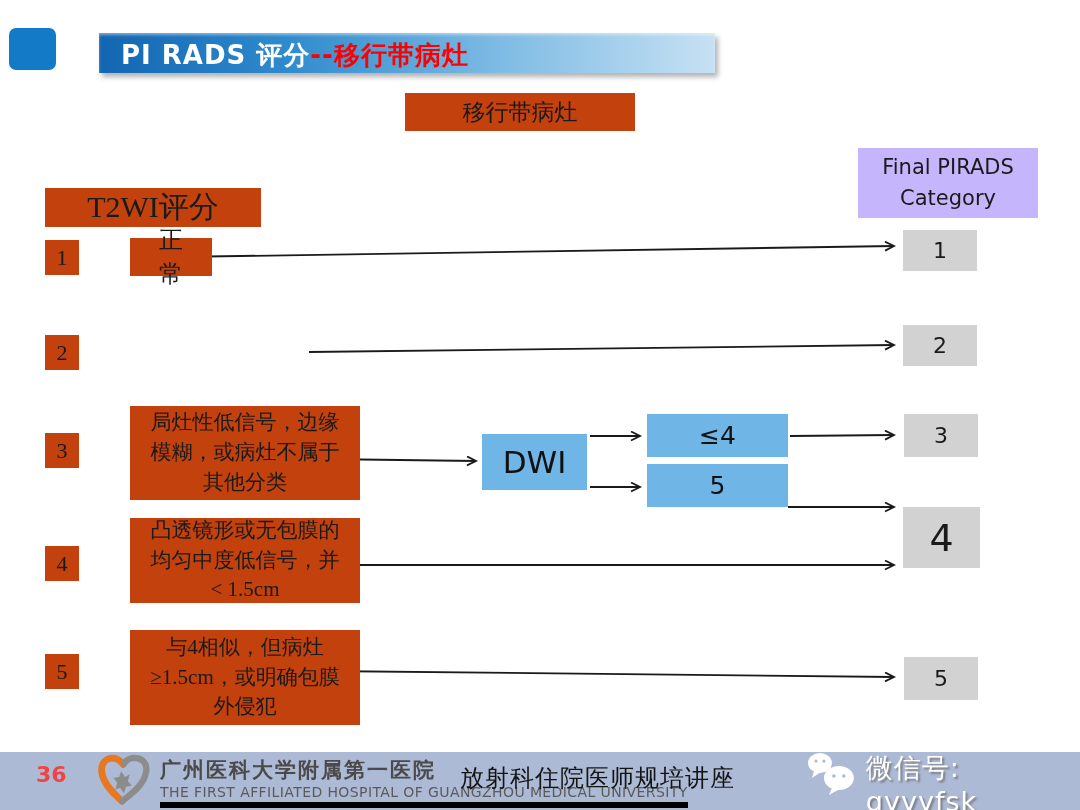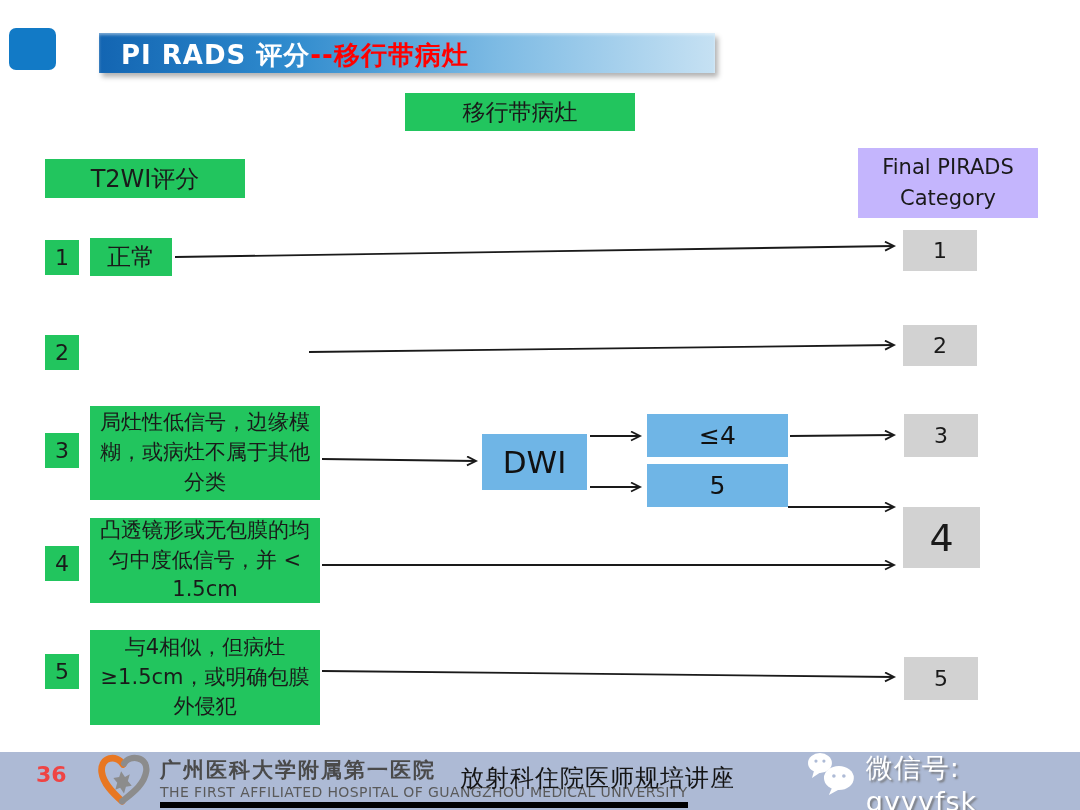--- a/index.html
+++ b/index.html
@@ -12,28 +12,28 @@
   .accent-square{left:9px;top:28px;width:47px;height:42px;background:#127ac6;border-radius:7px;}
   .title-bar{
     left:99px;top:33px;width:616px;height:40px;
     background:linear-gradient(to right,#1365b2 0%,#2e8acd 30%,#7ebbe4 65%,#c6e1f3 100%);
     display:flex;align-items:flex-end;padding-left:22px;
     box-shadow:3px 4px 5px rgba(0,0,0,.3), inset 0 2px 3px rgba(255,255,255,.45);
     font-size:26px;font-weight:bold;letter-spacing:1px;
   }
   .title-prefix{color:#ffffff;}
   .title-highlight{color:#ff0000;}
-  .greenbox{background:#22c55e;color:#1a1a1a;display:flex;align-items:center;justify-content:center;text-align:center;}
+  .greenbox{background:#c2410c;color:#1a1a1a;display:flex;align-items:center;justify-content:center;text-align:center;font-family:Liberation Serif, serif;}
   .graybox{background:#cfcfcf;color:#1a1a1a;display:flex;align-items:center;justify-content:center;text-align:center;}
   .bluebox{background:#6fb5e6;color:#111;display:flex;align-items:center;justify-content:center;text-align:center;}
   .subtitle{left:405px;top:93px;width:230px;height:38px;font-size:23px;}
-  .t2wi-header{left:45px;top:159px;width:200px;height:39px;font-size:24px;}
+  .t2wi-header{left:45px;top:188px;width:216px;height:39px;font-size:30px;}
   .final-header{left:858px;top:148px;width:180px;height:70px;background:#c4b5fd;font-size:21px;line-height:1.5;}
   .scorebox{width:34px;height:35px;font-size:22px;}
-  .descbox{font-size:21px;line-height:1.42;padding:2px 8px;}
+  .descbox{font-size:21px;line-height:1.42;padding:2px 20px;margin-left:40px;}
   .cat{width:74px;font-size:22px;background:#d2d2d2;}
   svg.wires{position:absolute;left:0;top:0;width:1080px;height:810px;pointer-events:none;}
   
   .footer-band{left:0;top:752px;width:1080px;height:58px;background:#adbad5;}
   .page-num{left:36px;top:762px;font-size:22px;font-weight:bold;color:#ef4444;}
   .logo{left:95px;top:750px;width:58px;height:58px;}
   .hosp-cn{left:160px;top:756px;font-size:21px;font-weight:bold;color:#4a4a4a;letter-spacing:2px;}
   .hosp-en{left:160px;top:784px;font-size:14px;color:#5a5a5a;border-bottom:6px solid #000000;padding-bottom:2px;letter-spacing:.4px;}
   .lecture{left:460px;top:762px;font-size:24px;color:#141414;letter-spacing:1px;}
   .wechat-wrap{left:806px;top:730px;display:flex;align-items:center;gap:8px;}

